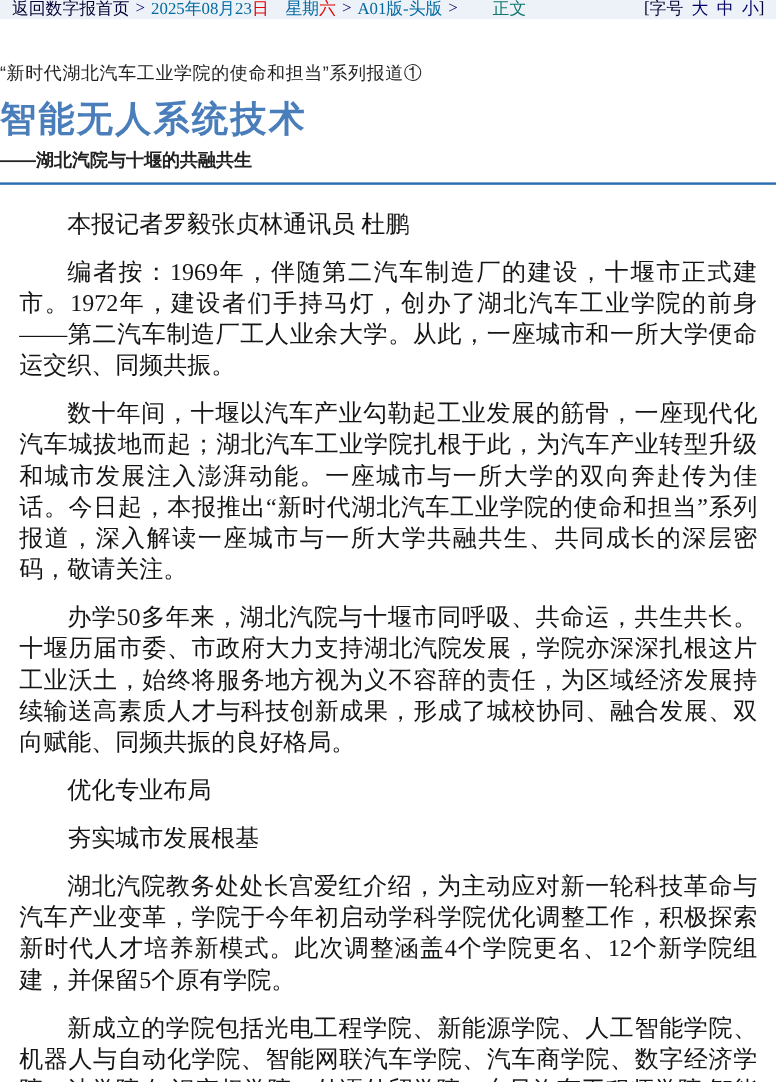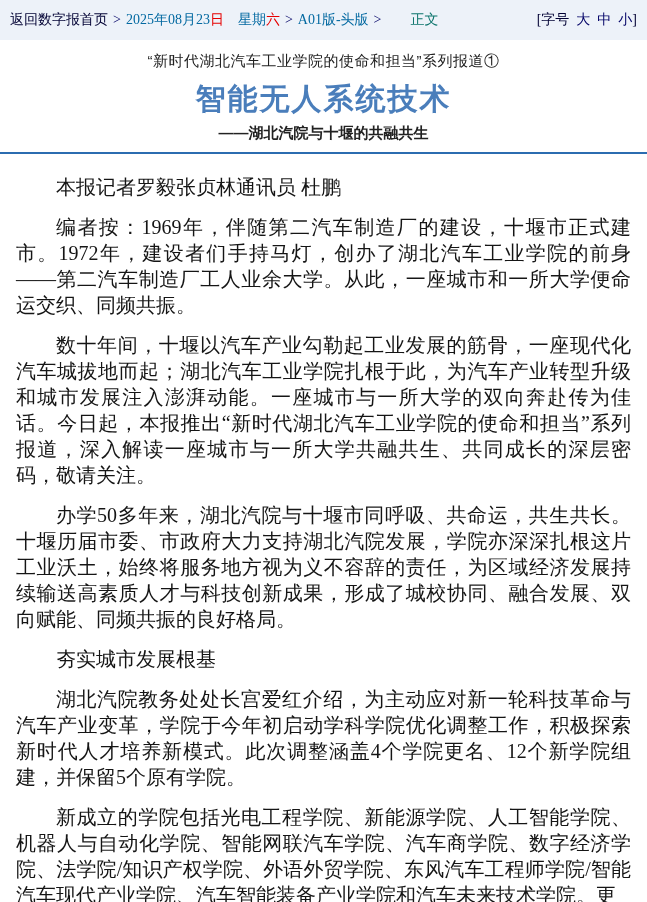--- a/index.html
+++ b/index.html
@@ -3,37 +3,37 @@
 <meta charset="utf-8">
 <style>
   html, body { margin: 0; padding: 0; }
   body {
     width: 647px; height: 902px; overflow: hidden;
     background: #ffffff; color: #111;
     font-family: "Liberation Sans", sans-serif;
   }
   
   .topbar {
-    height: 40px; box-sizing: border-box;
+    height: 16px; box-sizing: border-box;
     background: #edf2f9;
     display: flex; align-items: center; justify-content: space-between;
     padding: 0 10px;
     font-size: 14px;
     font-family: "Liberation Serif", serif;
   }
   .crumbs { display: flex; align-items: center; white-space: nowrap; }
   .crumb-sep { color: #000066; margin: 0 5px; }
   .crumb-link { color: #000033; text-decoration: none; cursor: pointer; }
   .navy { color: #0369a1; }
   .red { color: #e60000; }
   .plain { color: #0f766e; margin-left: 24px; }
   .fontsize { display: flex; align-items: center; white-space: nowrap; color: #000033; }
   .fontsize .fs-link { color: #000066; margin-left: 7px; cursor: pointer; text-decoration: none; }
   
-  .article-header { text-align: center; padding-top: 12px; }
+  .article-header { padding-top: 36px; }
   .kicker {
     font-size: 15px; color: #222; letter-spacing: 0.5px;
     data: none;
   }
   .title {
     margin: 8px 0 4px 0;
     font-size: 30px; font-weight: bold; color: #4a7ebb;
     letter-spacing: 2px;
   }
   .subtitle { font-size: 15px; color: #222; margin-bottom: 9px; font-weight: bold; }
@@ -77,16 +77,17 @@
   <h1 class="title">智能无人系统技术</h1>
   <div class="subtitle">——湖北汽院与十堰的共融共生</div>
 </div>
 <hr class="divider">
 
 <div class="article-body">
     <p class="para">本报记者罗毅张贞林通讯员 杜鹏</p>
     <p class="para">编者按：1969年，伴随第二汽车制造厂的建设，十堰市正式建市。1972年，建设者们手持马灯，创办了湖北汽车工业学院的前身——第二汽车制造厂工人业余大学。从此，一座城市和一所大学便命运交织、同频共振。</p>
     <p class="para">数十年间，十堰以汽车产业勾勒起工业发展的筋骨，一座现代化汽车城拔地而起；湖北汽车工业学院扎根于此，为汽车产业转型升级和城市发展注入澎湃动能。一座城市与一所大学的双向奔赴传为佳话。今日起，本报推出“新时代湖北汽车工业学院的使命和担当”系列报道，深入解读一座城市与一所大学共融共生、共同成长的深层密码，敬请关注。</p>
     <p class="para">办学50多年来，湖北汽院与十堰市同呼吸、共命运，共生共长。十堰历届市委、市政府大力支持湖北汽院发展，学院亦深深扎根这片工业沃土，始终将服务地方视为义不容辞的责任，为区域经济发展持续输送高素质人才与科技创新成果，形成了城校协同、融合发展、双向赋能、同频共振的良好格局。</p>
+    <p class="para">优化专业布局</p>
     <p class="para">夯实城市发展根基</p>
     <p class="para">湖北汽院教务处处长宫爱红介绍，为主动应对新一轮科技革命与汽车产业变革，学院于今年初启动学科学院优化调整工作，积极探索新时代人才培养新模式。此次调整涵盖4个学院更名、12个新学院组建，并保留5个原有学院。</p>
     <p class="para">新成立的学院包括光电工程学院、新能源学院、人工智能学院、机器人与自动化学院、智能网联汽车学院、汽车商学院、数字经济学院、法学院/知识产权学院、外语外贸学院、东风汽车工程师学院/智能汽车现代产业学院、汽车智能装备产业学院和汽车未来技术学院。更</p>
   </div>
 
 </body></html>

